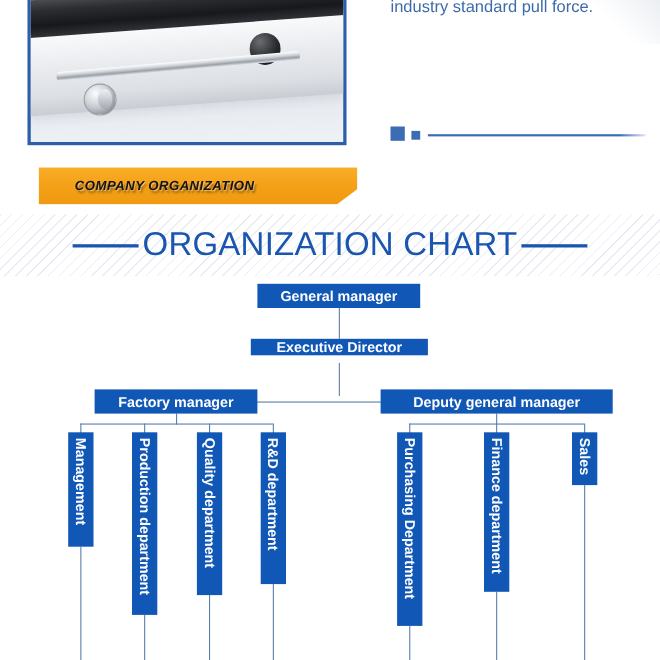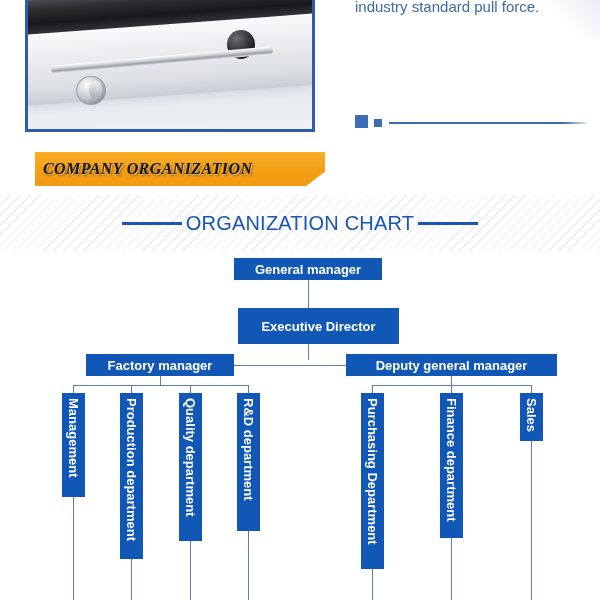--- a/index.html
+++ b/index.html
@@ -96,39 +96,39 @@
   
   #banner-wrap{ position:absolute; left:0; top:146px; width:600px; height:44px; }
   #banner{
     position:absolute; left:35px; top:6px; height:34px; width:290px;
     background:linear-gradient(180deg,#f8ae27 0%,#f4a017 52%,#ef9a10 100%);
     -webkit-clip-path:polygon(0 0,100% 0,100% 58%,93.5% 100%,0 100%);
     clip-path:polygon(0 0,100% 0,100% 58%,93.5% 100%,0 100%);
     display:flex; align-items:center;
   }
   #banner-label{
-    padding-left:8px; font-size:16px; font-weight:bold; font-style:italic;
+    padding-left:33px; font-size:12px; font-weight:bold; font-style:italic;
     color:#16120c; letter-spacing:.4px;
     text-shadow:1px 1px 0 rgba(255,255,255,.35), 2px 2px 2px rgba(0,0,0,.35);
-    white-space:nowrap; font-family:Liberation Serif, serif;
+    white-space:nowrap; font-family:Liberation Sans, sans-serif;
   }
 
   
   #title-band{
     position:absolute; left:0; top:195px; width:600px; height:56px;
     background:
       repeating-linear-gradient(135deg,
         rgba(215,222,232,.55) 0px, rgba(215,222,232,.55) 1px,
         rgba(255,255,255,0) 1px, rgba(255,255,255,0) 7px);
     display:flex; align-items:center; justify-content:center;
   }
   #title-inner{ display:flex; align-items:center; gap:0; }
   .title-dash{ width:60px; height:3px; background:#1a56b0; }
   #chart-title{
-    font-size:20px; color:#1a56b0; letter-spacing:.2px; white-space:nowrap;
+    font-size:30px; color:#1a56b0; letter-spacing:.2px; white-space:nowrap;
     padding:0 4px; font-family:"Liberation Sans", sans-serif;
   }
 
   
   #org-chart{ position:absolute; left:0; top:252px; width:600px; height:348px;font-weight:bold; }
   .node{
     position:absolute; background:#1157b5; color:#ffffff;
     display:flex; align-items:center; justify-content:center;
     font-size:13px; white-space:nowrap; z-index:3;
     font-family:"Liberation Sans", sans-serif;
@@ -183,21 +183,21 @@
     <span class="title-dash"></span>
   </div>
 </div>
 
 <div id="org-chart">
 
   <div class="node" style="left:234px; top:6px; width:148px; height:22px;">General manager</div>
 
   <div class="ln lnv" style="left:308px; top:28px; height:28px;"></div>
 
-  <div class="node" style="left:228px; top:56px; width:161px; height:36px;margin-left:10px;">Executive Director</div>
+  <div class="node" style="left:228px; top:56px; width:161px; height:15px;">Executive Director</div>
 
   <div class="ln lnv" style="left:308px; top:78px; height:30px;"></div>
 
   <div class="ln lnh" style="left:160px; top:113px; width:299px;"></div>
 
   <div class="node" style="left:86px; top:102px; width:148px; height:22px;">Factory manager</div>
 
   <div class="node" style="left:346px; top:102px; width:211px; height:22px;">Deputy general manager</div>
 
   <div class="ln lnv" style="left:160px; top:124px; height:10px;"></div>

